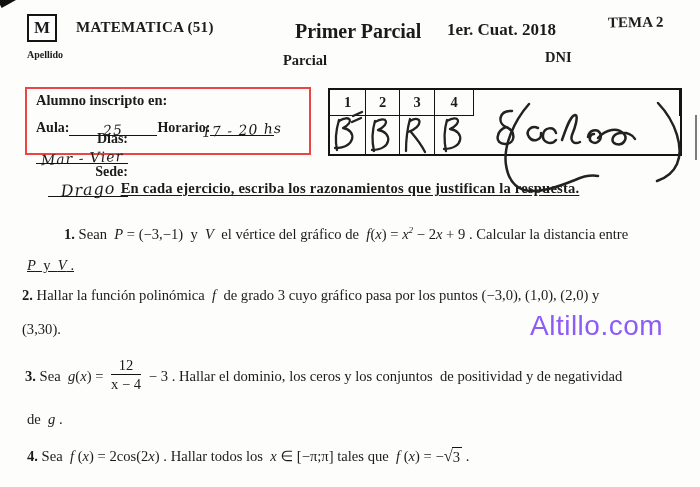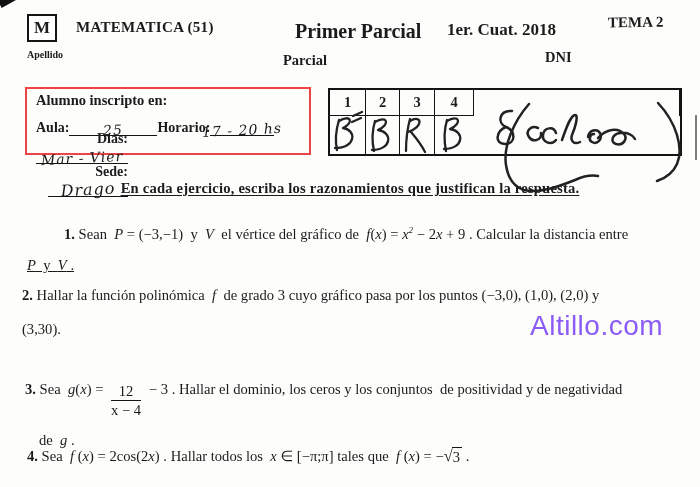--- a/index.html
+++ b/index.html
@@ -57,27 +57,27 @@
     left:0;top:180px;width:700px;text-align:center;font-weight:bold;font-size:14.6px;
     text-decoration:underline;text-underline-offset:2px;letter-spacing:.2px;
   }
   
   .exline{font-size:14.6px;white-space:pre;line-height:1.25;}
   .ex1l1{left:27px;top:225px;margin-left:37px;}
   .ex1l2{left:27px;top:256px;text-decoration:underline;}
   .ex2l1{left:22px;top:286px;}
   .ex2l2{left:22px;top:320px;}
   .ex3l1{left:25px;top:360px;}
-  .ex3l2{left:27px;top:431px;margin-left:12px;}
+  .ex3l2{left:27px;top:410px;}
   .ex4l1{left:27px;top:447px;}
   .seg-b{font-weight:bold;}
   .seg-i{font-style:italic;}
   .seg-sup{font-style:italic;font-size:.62em;vertical-align:6px;}
   .frac{display:inline-block;text-align:center;vertical-align:middle;margin:0 4px;transform:translateY(-2px);}
-  .frac .num{display:block;border-bottom:1.4px solid #141414;padding:0 6px 1px;line-height:1.05;margin-top:26px;}
+  .frac .num{display:block;border-bottom:1.4px solid #141414;padding:0 6px 1px;line-height:1.05;}
   .frac .den{display:block;padding-top:1px;line-height:1.1;}
   .sqrt{display:inline-flex;align-items:flex-start;}
   .sqrt .rad{font-size:1.12em;line-height:1.05;}
   .sqrt .radv{border-top:1.4px solid #141414;padding:0 2px 0 1px;margin-left:-1px;line-height:1.25;}
   
   .watermark{
     left:514px;top:310px;font-family:"Liberation Sans",sans-serif;
     font-size:28px;color:#8b5cf6;letter-spacing:.5px;margin-left:16px;
   }
   

